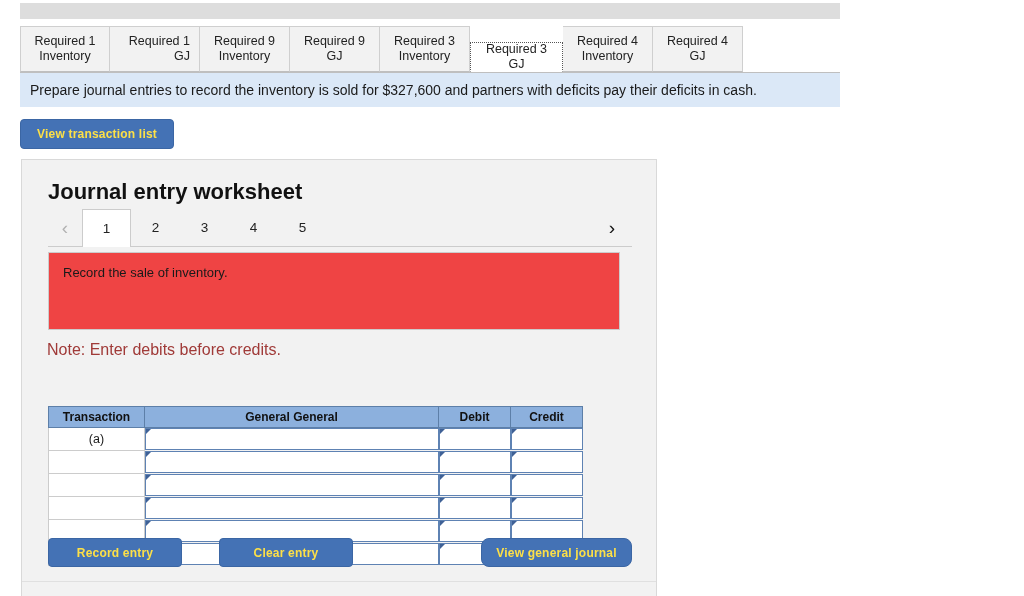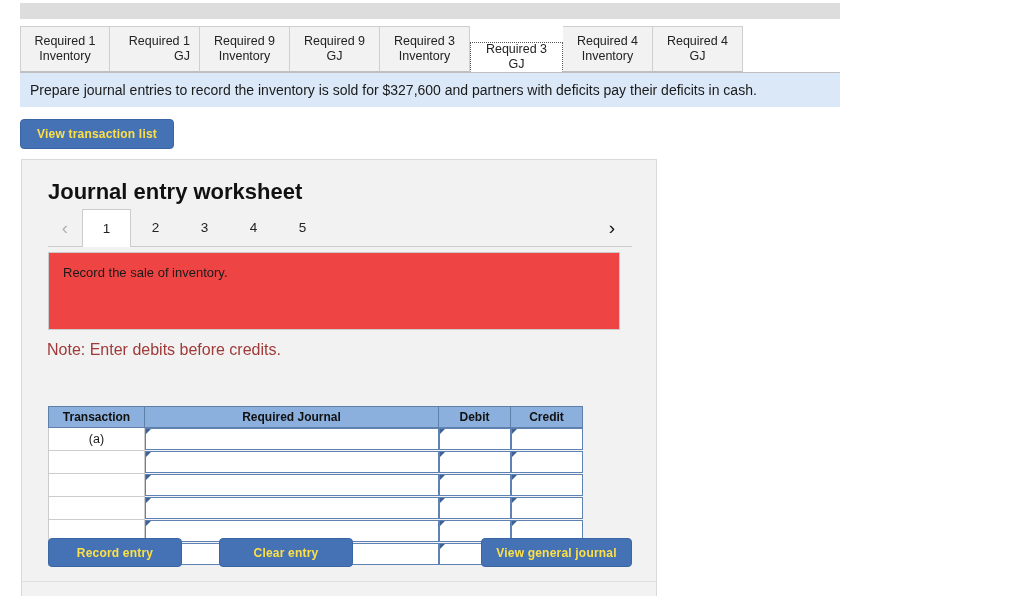--- a/index.html
+++ b/index.html
@@ -253,21 +253,21 @@
     top: 0;
     width: 0;
     height: 0;
     border-top: 5px solid #3f6196;
     border-right: 5px solid transparent;
   }
 
   
   #record-entry  { position: absolute; left: 26px;  top: 378px; width: 134px; height: 29px; }
   #clear-entry   { position: absolute; left: 197px; top: 378px; width: 134px; height: 29px; }
-  #view-journal  { position: absolute; left: 459px; top: 378px; width: 151px; height: 29px; }
+  #view-journal  { position: absolute; left: 459px; top: 378px; width: 151px; height: 29px; border-radius: 8px; }
 
   .panel-divider {
     position: absolute;
     left: 0;
     top: 421px;
     width: 100%;
     height: 1px;
     background: #e0e0e0;
   }
 </style>
@@ -322,21 +322,21 @@
     <table class="jtable">
       <colgroup>
         <col class="col-txn">
           <col class="col-gj">
           <col class="col-deb">
           <col class="col-cre">
       </colgroup>
       <thead>
         <tr>
           <th>Transaction</th>
-          <th>Required Journal</th>
+          <th>General General</th>
           <th>Debit</th>
           <th>Credit</th>
         </tr>
       </thead>
       <tbody id="jtable-body">
           <tr>
             <td class="txn-cell">(a)</td>
             <td class="input-cell">
               <div class="cell-input"></div>
             </td>

